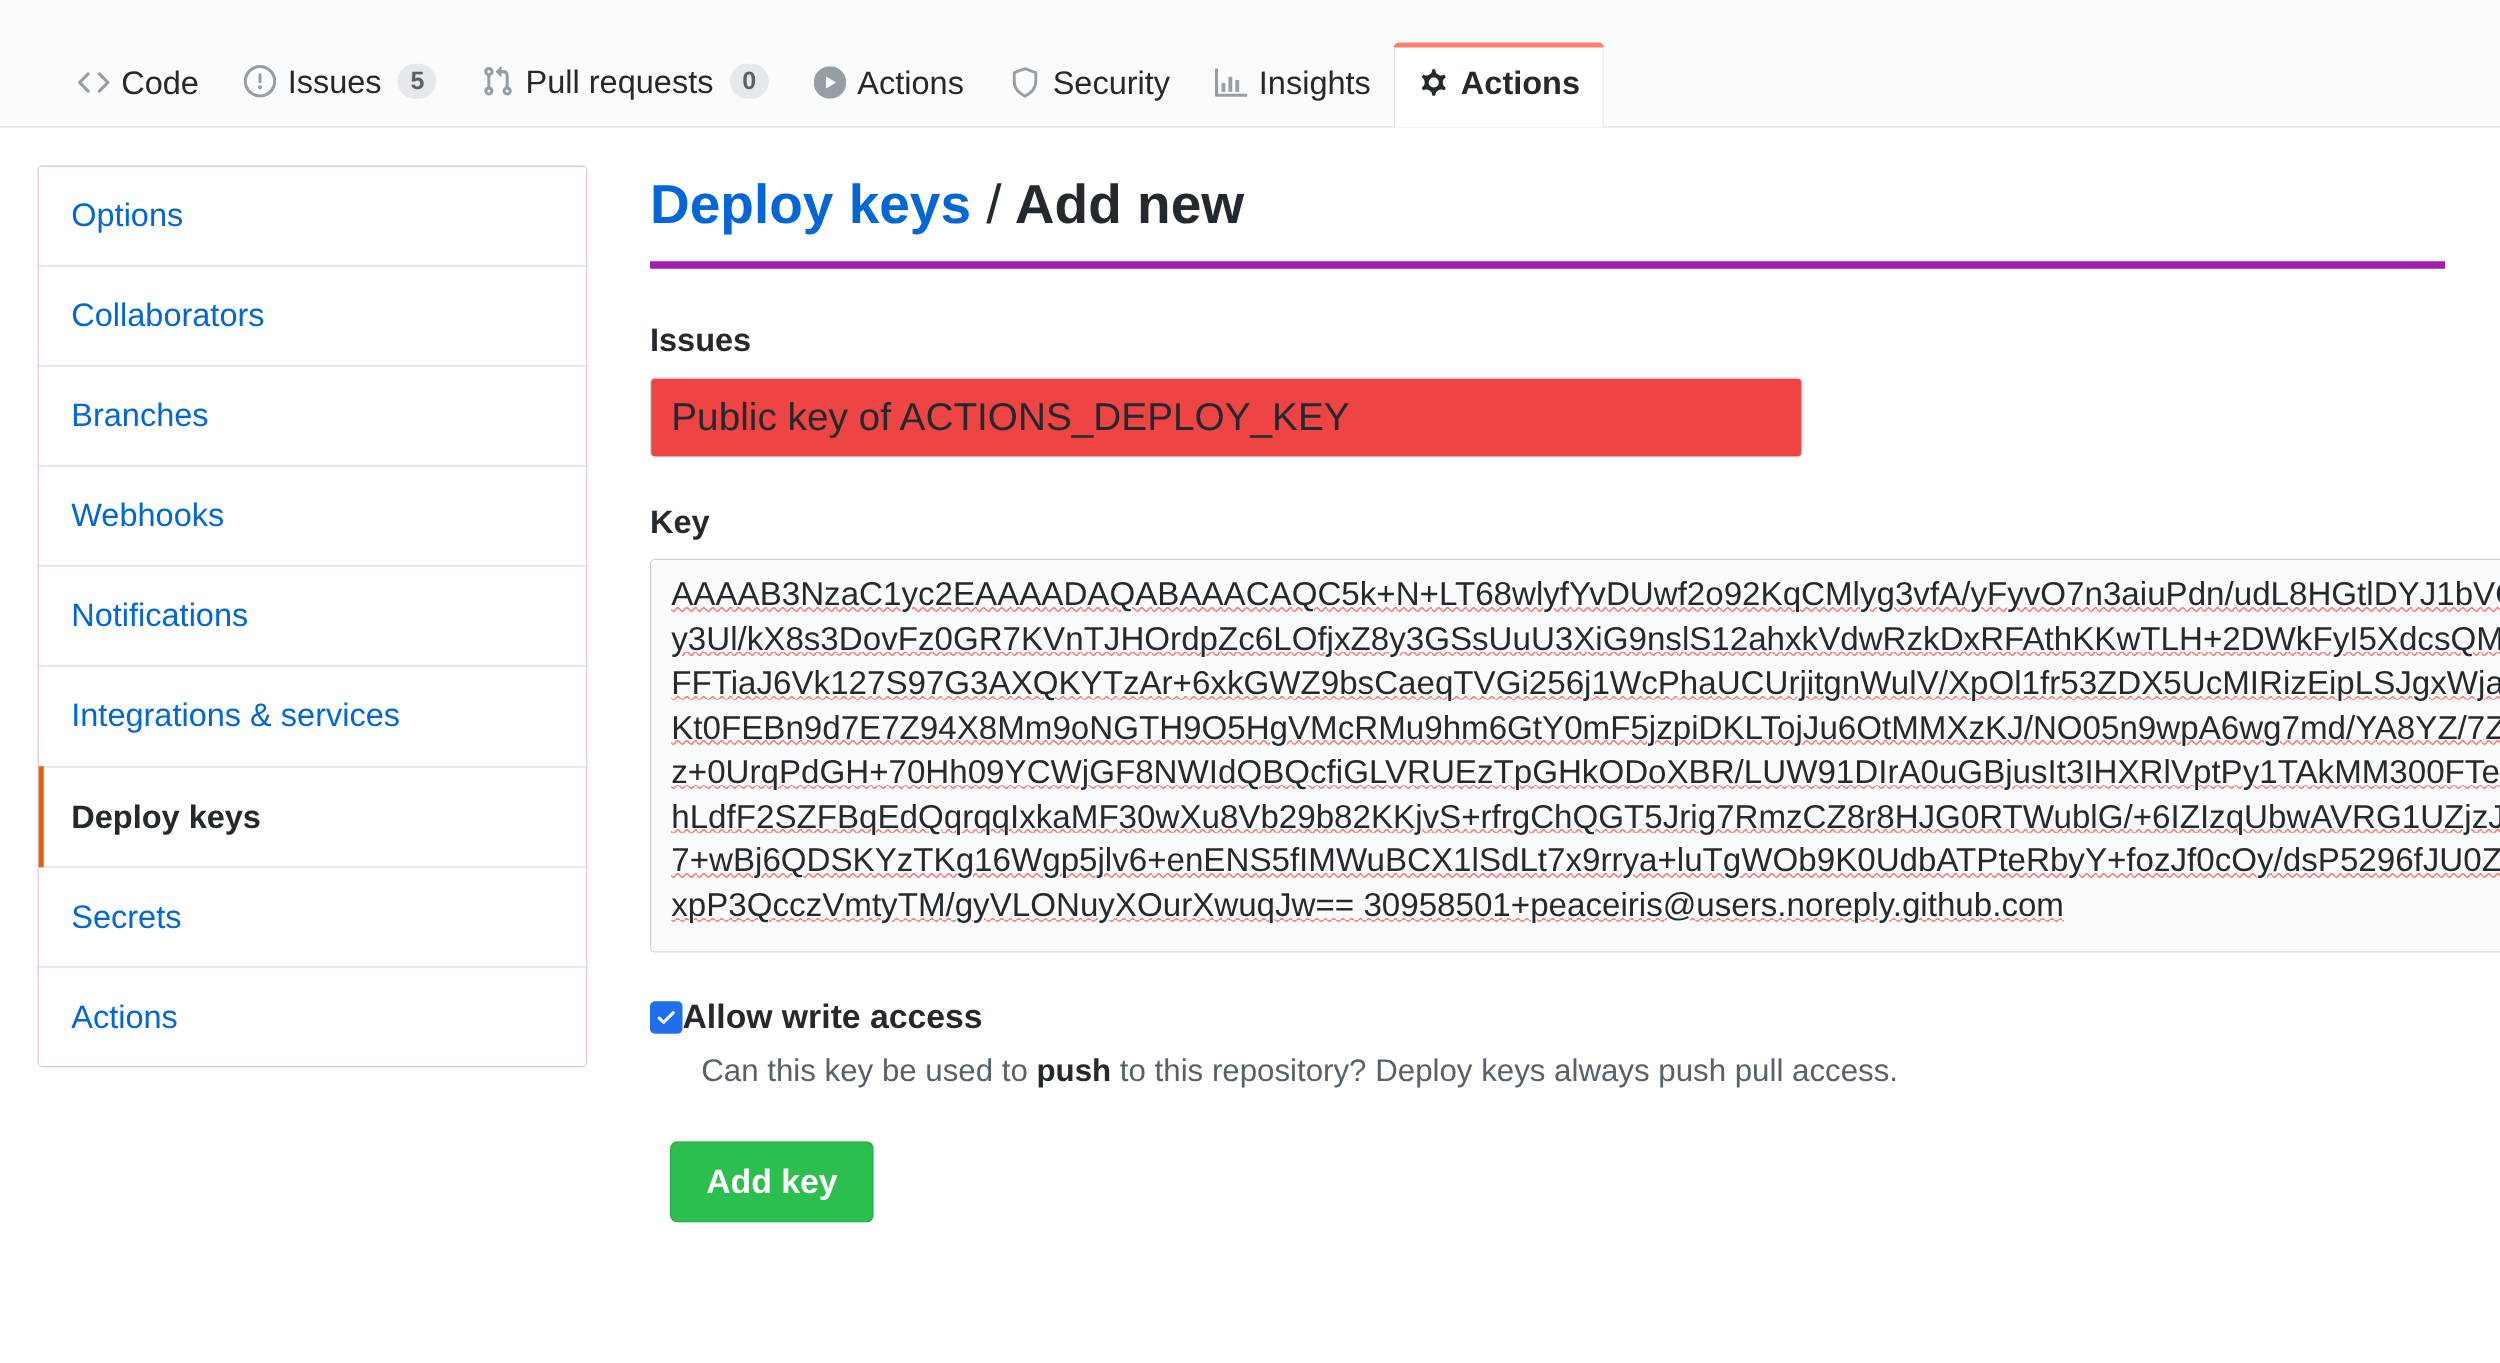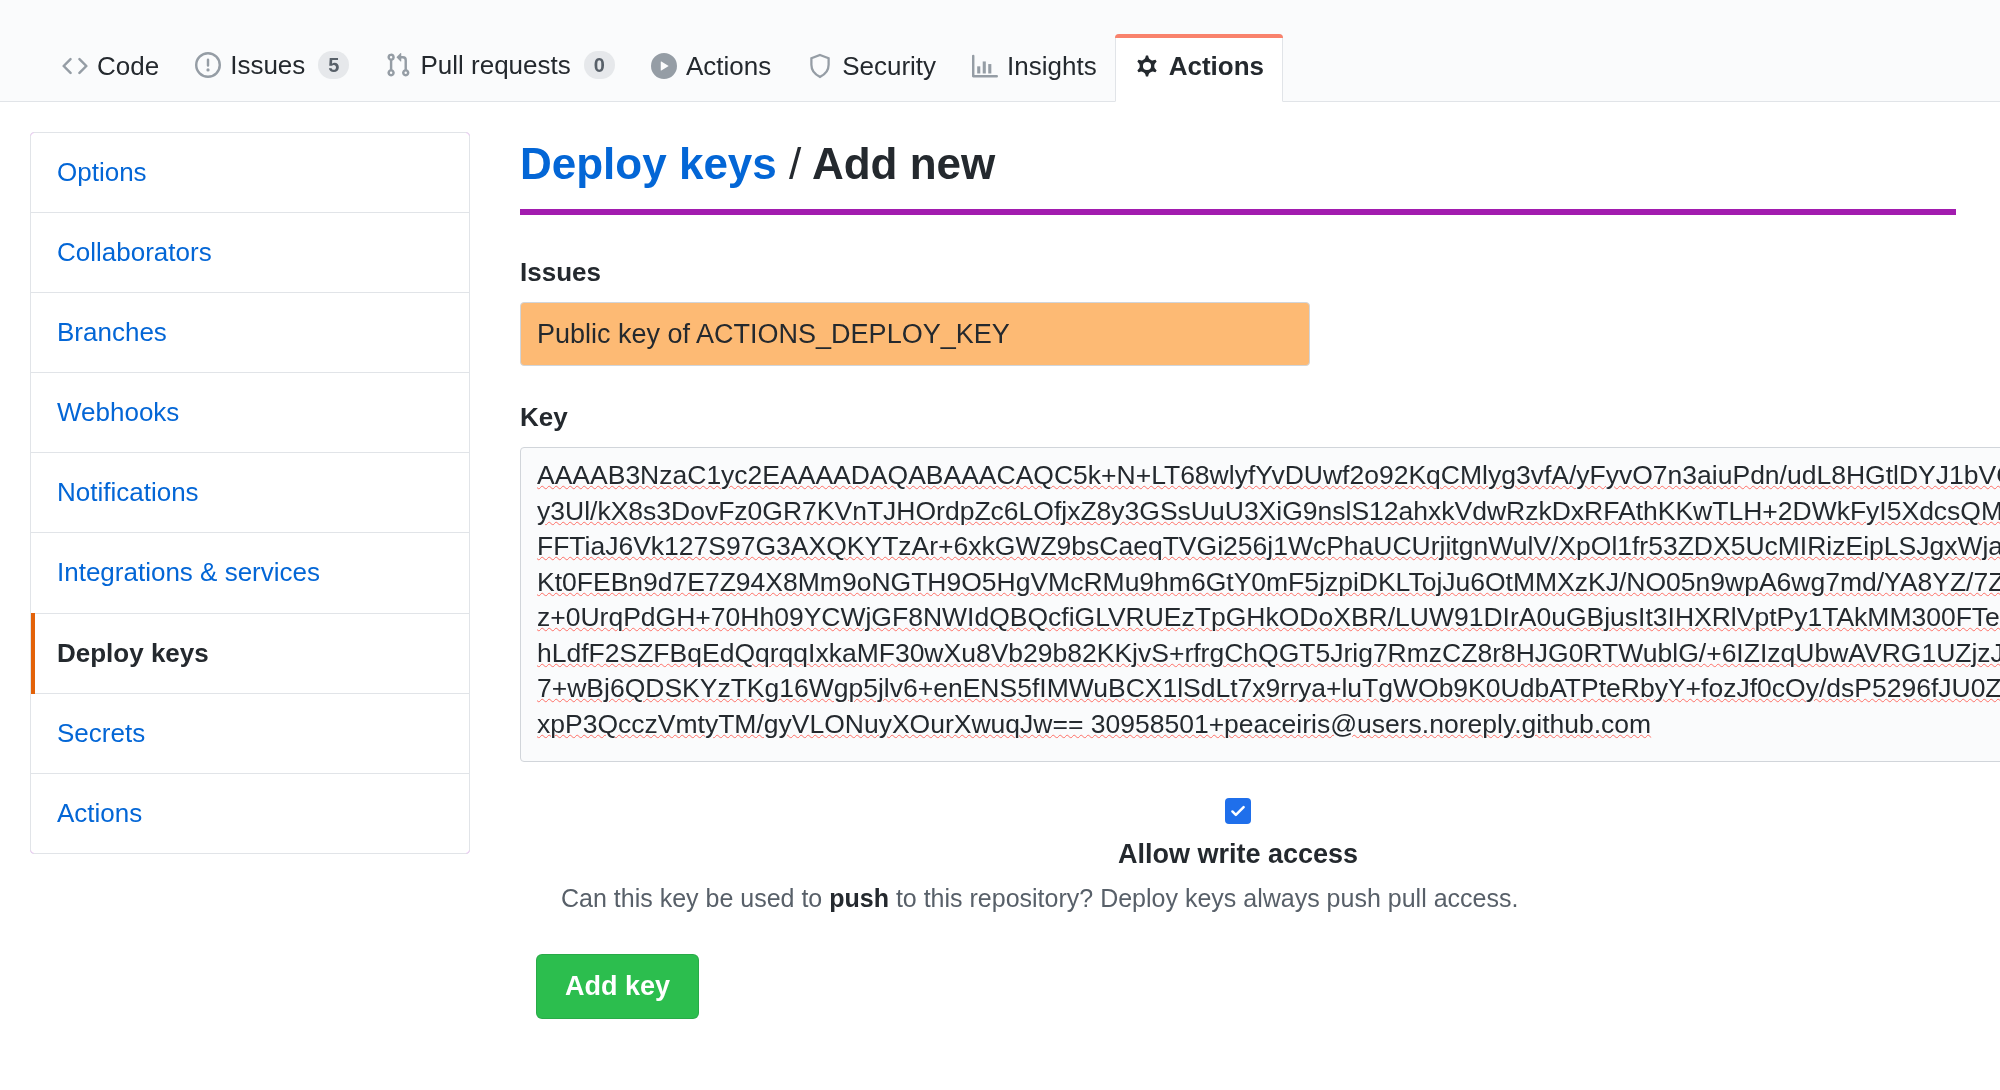--- a/index.html
+++ b/index.html
@@ -131,27 +131,27 @@
   .page-head .cur { color: #24292e; }
 
   .field-label {
     display: block;
     font-size: 26px;
     font-weight: 600;
     margin-bottom: 14px;
     color: #24292e;
   }
   .text-input {
-    width: 790px;
+    width: 922px;
     height: 64px;
     padding: 6px 16px;
-    font-size: 27px;
+    font-size: 31px;
     font-family: inherit;
     color: #24292e;
-    background: #fdba74;
+    background: #ef4444;
     border: 1px solid #d1d5da;
     border-radius: 4px;
     outline: none;
   }
   .field-block { margin-bottom: 36px; }
 
   .key-area-wrap { position: relative; width: 1520px; }
   .key-area {
     width: 1520px;
     height: 315px;
@@ -174,22 +174,20 @@
     text-decoration-thickness: 1px;
   }
   .key-area::-webkit-scrollbar { width: 16px; }
   .key-area::-webkit-scrollbar-track { background: #fafbfc; }
   .key-area::-webkit-scrollbar-thumb { background: #c1c1c1; border-radius: 8px; }
 
   
   .check-row {
     display: flex;
     align-items: center;
-    gap: 15px;
-    flex-direction: column;
   }
   .cbox {
     width: 26px; height: 26px;
     border-radius: 4px;
     background: #1f6feb;
     display: inline-flex;
     align-items: center;
     justify-content: center;
     cursor: pointer;
     flex: 0 0 26px;

